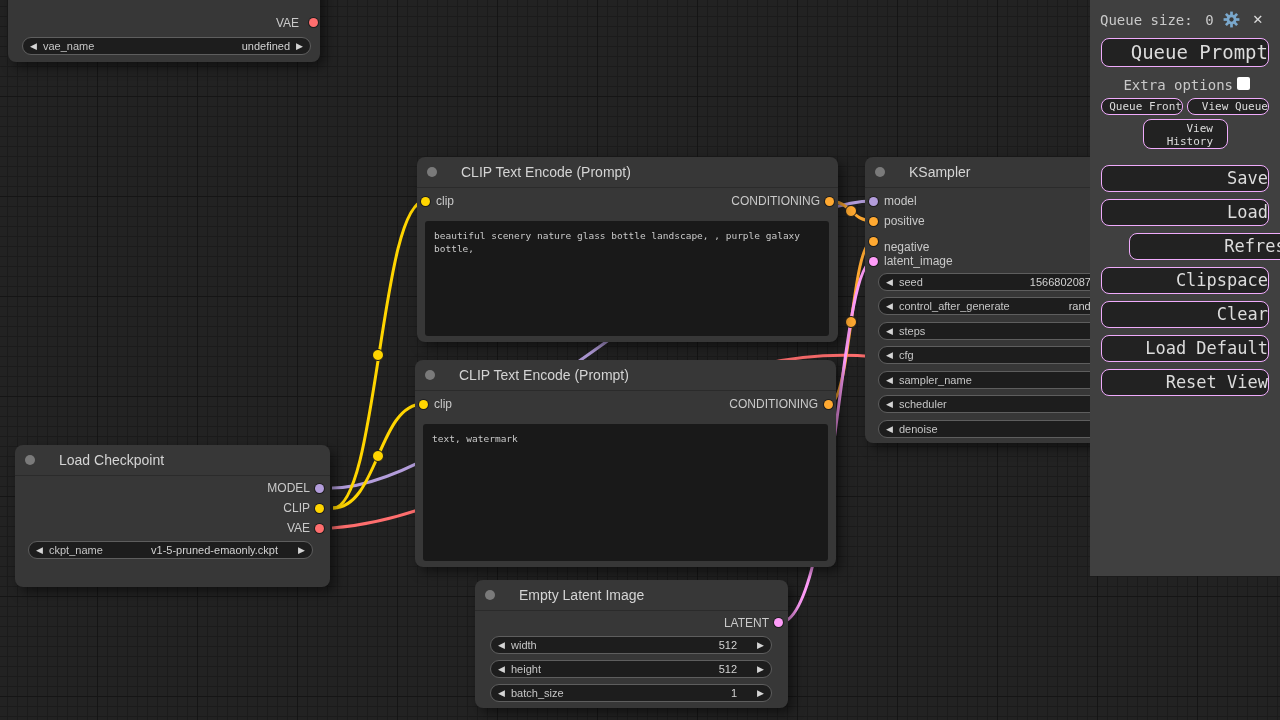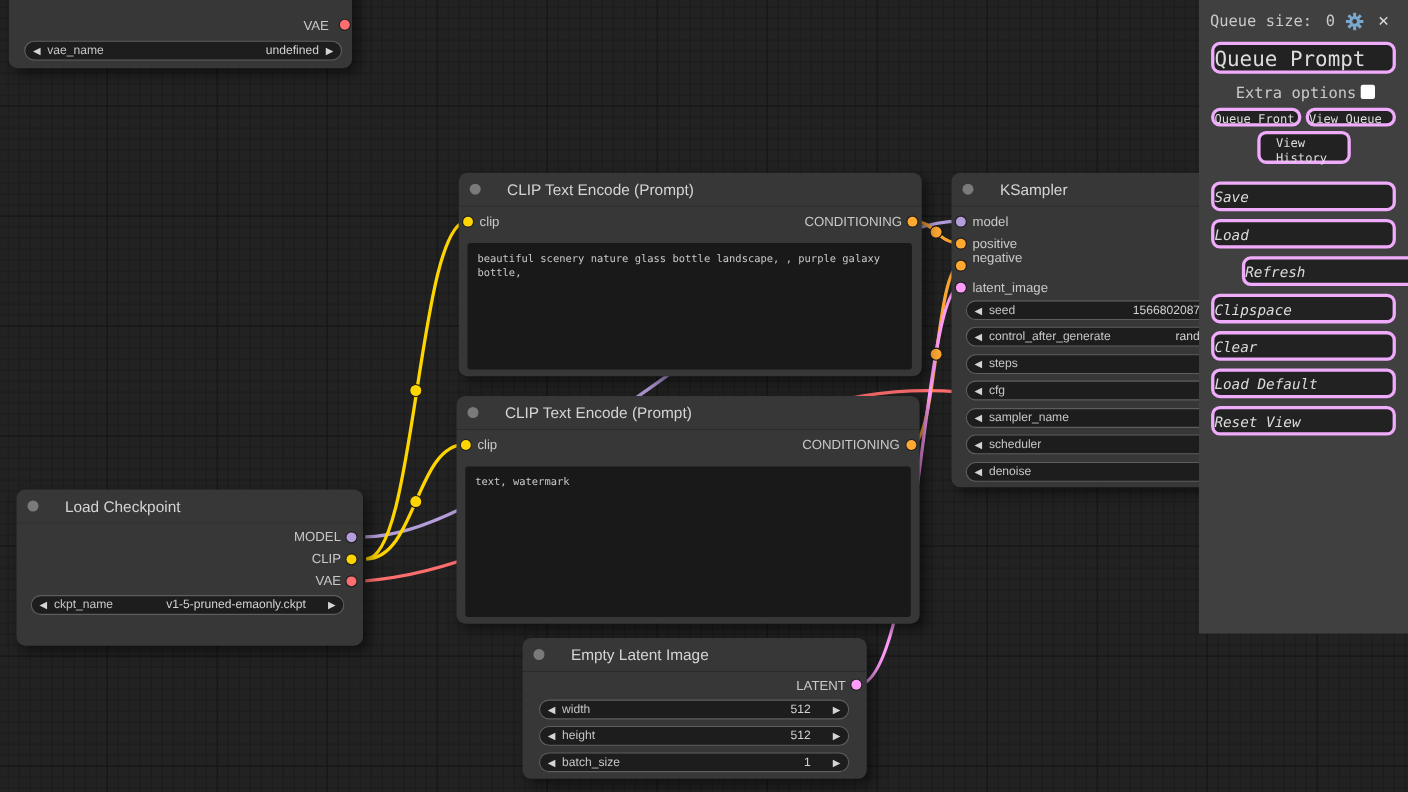--- a/index.html
+++ b/index.html
@@ -30,23 +30,23 @@
   .arr-l{left:7px;}.arr-r{right:7px;}
   .w-name{position:absolute;left:20px;top:0;line-height:16px;white-space:nowrap;}
   .w-val{position:absolute;right:20px;top:0;line-height:16px;color:#d2d2d2;white-space:nowrap;}
   .prompt{position:absolute;box-sizing:border-box;background:#191919;border-radius:3px;padding:8px 9px;
     font-family:"DejaVu Sans Mono",monospace;font-size:9.5px;line-height:13px;color:#c9c9c9;
     white-space:pre-wrap;word-break:break-word;}
   
   #sidebar{position:absolute;left:1090px;top:0;width:190px;height:576px;background:#404040;z-index:10;
     font-family:"DejaVu Sans Mono",monospace;color:#c9c9c9;}
   #sidebar *{box-sizing:border-box;}
-  .sbtn{position:absolute;background:#222222;border:3px solid #f0abfc;border-radius:8px;
-    color:#dcdcdc;text-align:left;cursor:pointer;font-family:"DejaVu Sans Mono",monospace;}
-  .sbtn-big{left:11px;width:168px;height:27px;font-size:13px;line-height:25px;font-style:italic;}
+  .sbtn{position:absolute;background:#222222;border:1px solid #f0abfc;border-radius:8px;
+    color:#dcdcdc;text-align:right;cursor:pointer;font-family:"DejaVu Sans Mono",monospace;}
+  .sbtn-big{left:11px;width:168px;height:27px;font-size:17px;line-height:25px;}
   .queue-size{position:absolute;left:10px;top:12px;font-size:14px;white-space:nowrap;}
   .close-x{position:absolute;left:163px;top:9px;font-size:16px;color:#dadada;cursor:pointer;}
   .gear{position:absolute;left:132px;top:10px;cursor:pointer;}
   .chk{position:absolute;left:147px;top:77px;width:13px;height:13px;background:#ffffff;border-radius:2px;cursor:pointer;}
 </style>
 </head>
 <body>
 
 <div id="stage">
   <div id="canvas"></div>
@@ -114,21 +114,21 @@
   </div>
 
   <div class="node" style="left:865px;top:157px;width:285px;height:286px;">
     <div class="ntitle">KSampler</div>
     <div class="ndot"></div>
     <div class="dot" style="left:4px;top:40px;background:#B39DDB;"></div>
     <span class="plabel" style="left:19px;top:37px;">model</span>
     <div class="dot" style="left:4px;top:60px;background:#FFA931;"></div>
     <span class="plabel" style="left:19px;top:57px;">positive</span>
     <div class="dot" style="left:4px;top:80px;background:#FFA931;"></div>
-    <span class="plabel" style="left:19px;top:70px;">negative</span>
+    <span class="plabel" style="left:19px;top:83px;">negative</span>
     <div class="dot" style="left:4px;top:100px;background:#FF9CF9;"></div>
     <span class="plabel" style="left:19px;top:97px;">latent_image</span>
 
     <div class="widget" style="left:13px;top:116px;width:259px;">
       <span class="arr arr-l">◀</span>
       <span class="w-name">seed</span>
       <span class="w-val" style="right:45px;">1566802087</span>
       <span class="arr arr-r">▶</span>
     </div>
     <div class="widget" style="left:13px;top:140px;width:259px;">

